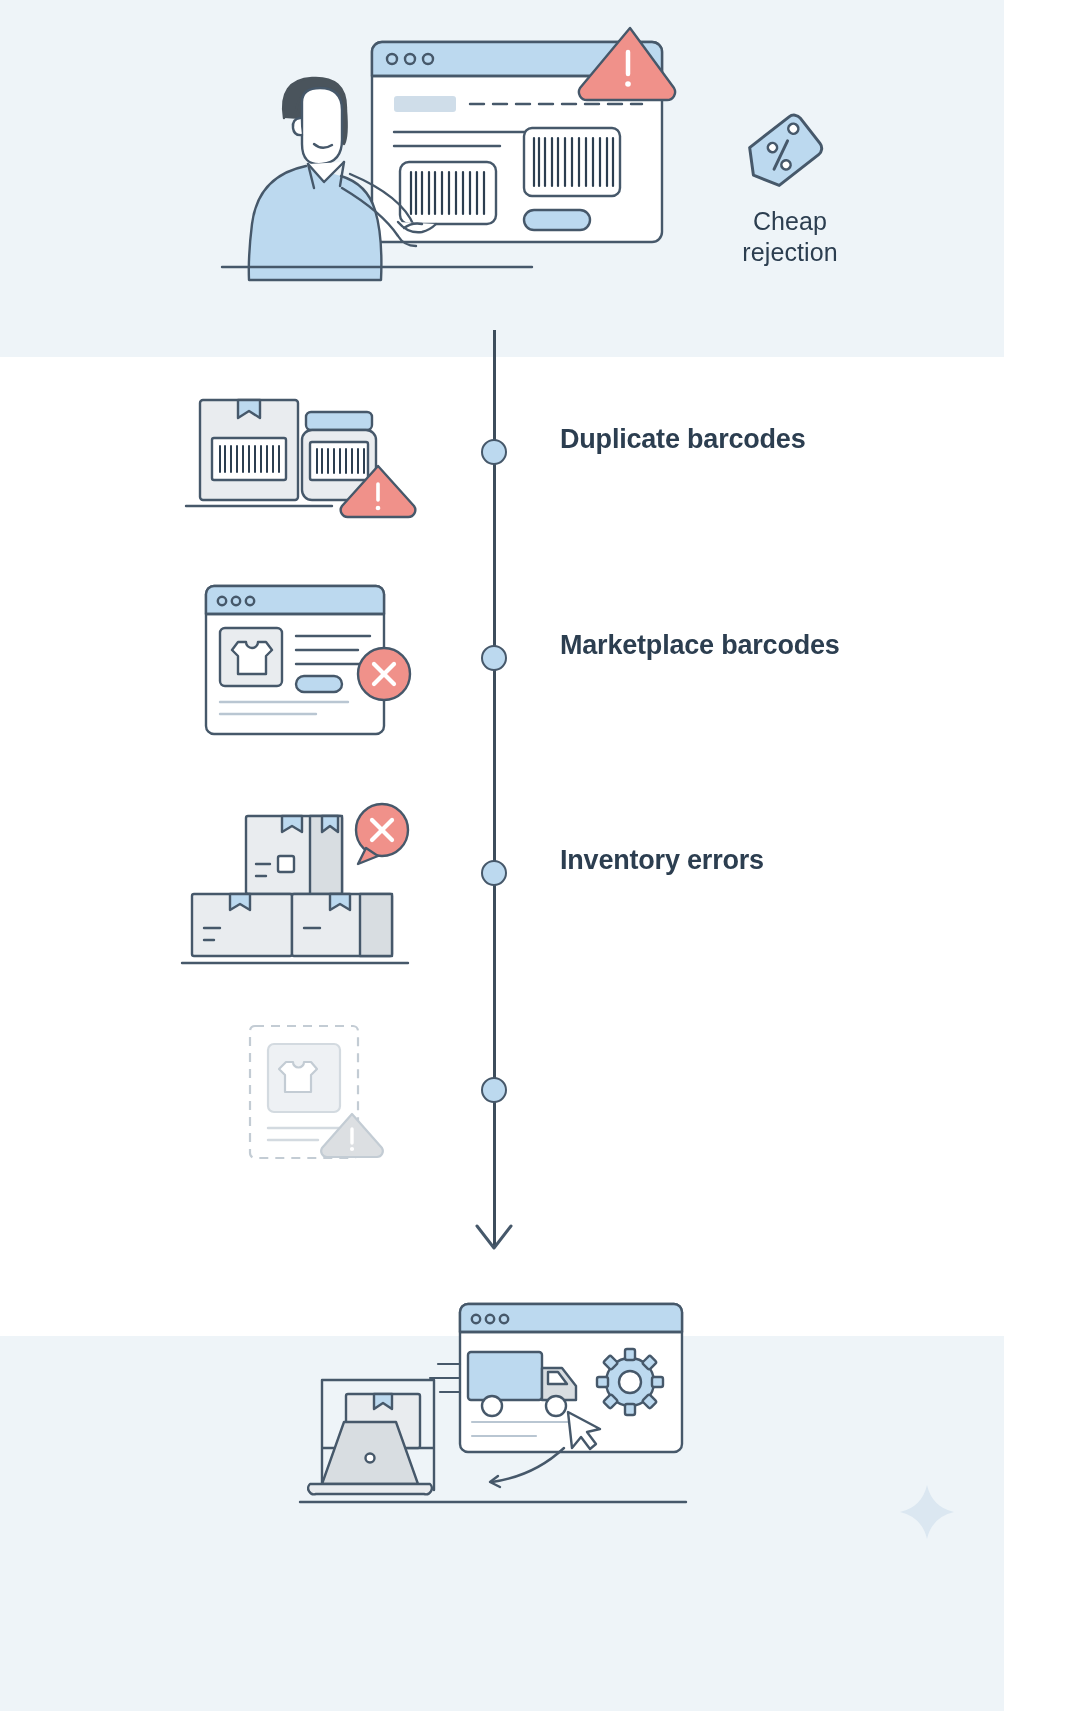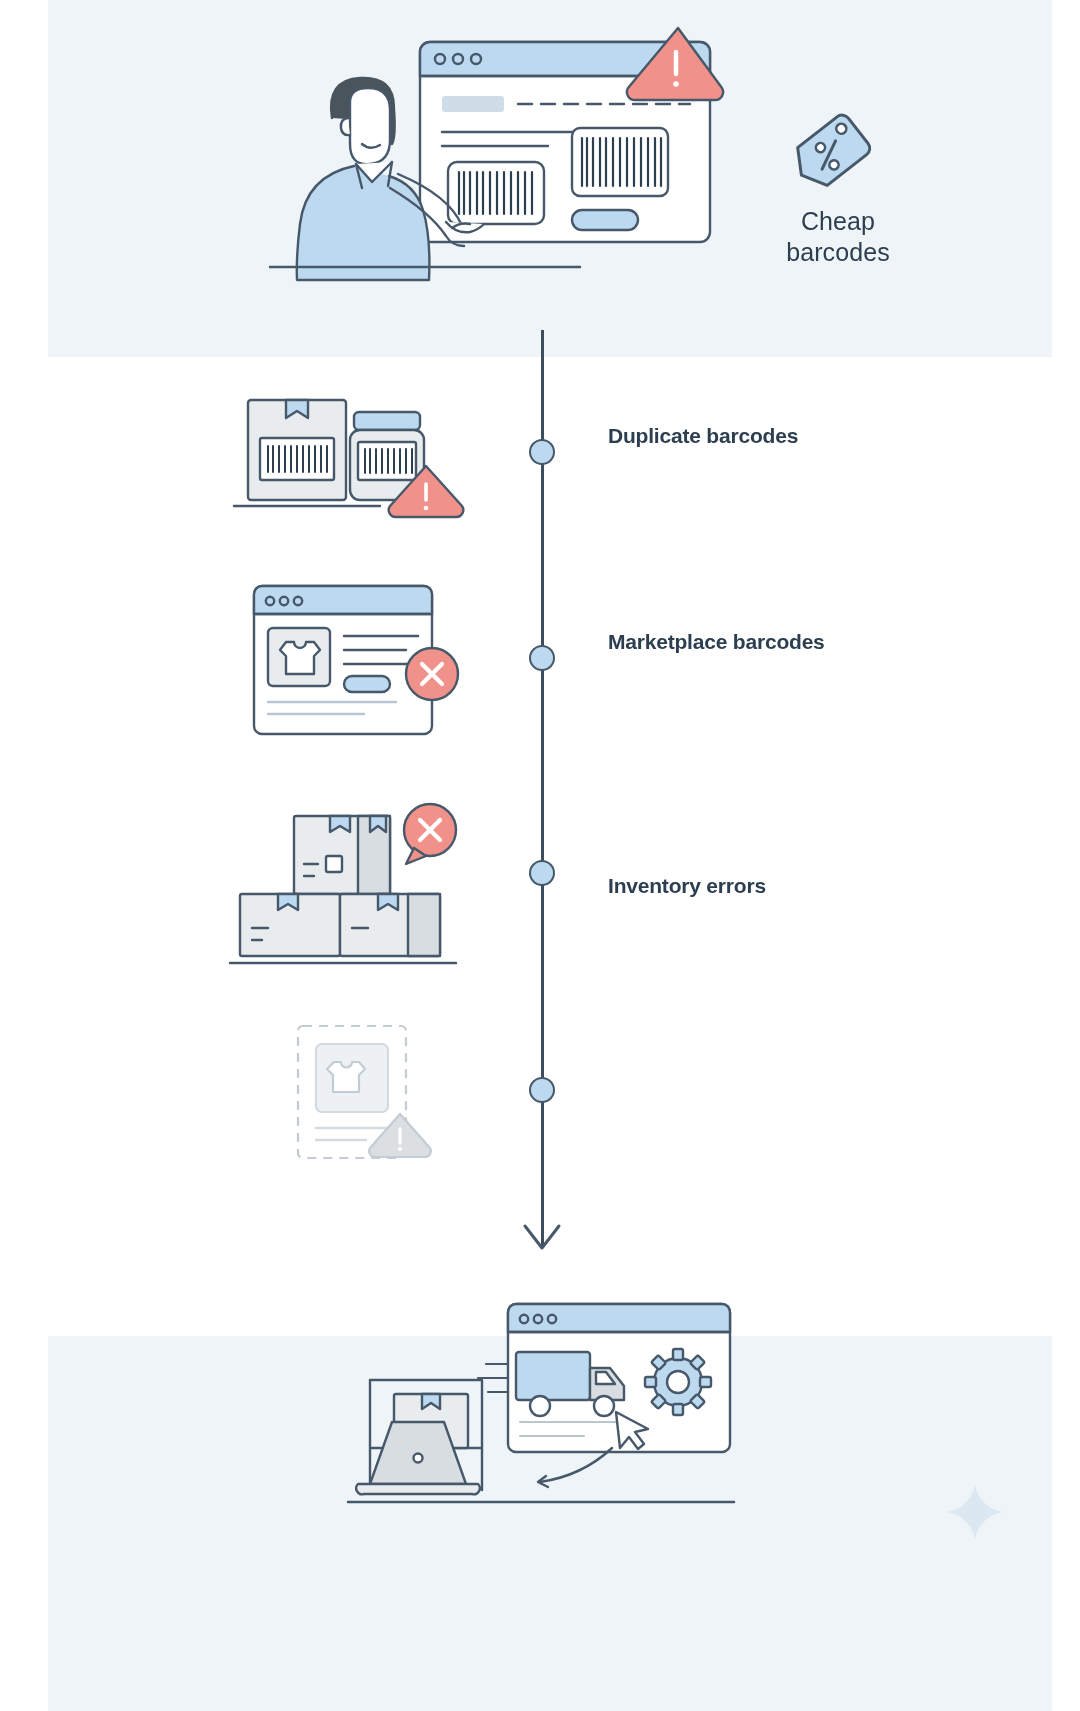--- a/index.html
+++ b/index.html
@@ -10,21 +10,20 @@
     font-family: "Liberation Sans", sans-serif;
     background: #ffffff;
   }
 
   #page {
     position: relative;
     width: 1004px;
     height: 1711px;
     overflow: hidden;
     background: #f9a8d4;
-    margin-left: 48px;
   }
 
   
   .band-hero {
     position: absolute;
     left: 0; top: 0;
     width: 1080px;
     height: 357px;
     background: #eef4f8;
   }
@@ -88,21 +87,21 @@
     position: absolute;
     width: 26px; height: 26px;
     border-radius: 50%;
     background: #bcd9ef;
     border: 2.5px solid #46586a;
     left: 481px;
   }
   .tl-label {
     position: absolute;
     left: 560px;
-    font-size: 21px;
+    font-size: 27px;
     font-weight: 700;
     color: #2c3e50;
     letter-spacing: -.2px;
     white-space: nowrap;
   }
   .tl-art {
     position: absolute;
   }
 
   
@@ -213,21 +212,21 @@
       <g transform="rotate(-38 50 48)">
         <path d="M16 26 h50 a8 8 0 0 1 8 8 v32 a8 8 0 0 1 -8 8 h-50 l-14 -24 z" fill="#bcd9ef" stroke="#46586a" stroke-width="3" stroke-linejoin="round"></path>
         <circle cx="62" cy="38" r="5" fill="#ffffff" stroke="#46586a" stroke-width="2.6"></circle>
         <circle cx="34" cy="40" r="4.6" fill="#ffffff" stroke="#46586a" stroke-width="2.6"></circle>
         <circle cx="34" cy="62" r="4.6" fill="#ffffff" stroke="#46586a" stroke-width="2.6"></circle>
         <line x1="22" y1="58" x2="50" y2="44" stroke="#46586a" stroke-width="3" stroke-linecap="round"></line>
       </g>
     </svg>
     <div class="tag-label">
       <div>Cheap</div>
-      <div>barcodes</div>
+      <div>rejection</div>
     </div>
   </div>
 
   <div class="timeline-line"></div>
   <svg class="timeline-arrow" viewBox="0 0 42 32">
     <path d="M4 4 L21 26 L38 4" fill="none" stroke="#46586a" stroke-width="3" stroke-linecap="round" stroke-linejoin="round"></path>
   </svg>
 
   <div class="tl-dot" style="top:439px;"></div>
   <div class="tl-label" style="top:424px;">Duplicate barcodes</div>
@@ -304,21 +303,21 @@
 
       <g>
         <circle cx="186" cy="96" r="26" fill="#f0918a" stroke="#46586a" stroke-width="2.4"></circle>
         <line x1="176" y1="86" x2="196" y2="106" stroke="#ffffff" stroke-width="4.2" stroke-linecap="round"></line>
         <line x1="196" y1="86" x2="176" y2="106" stroke="#ffffff" stroke-width="4.2" stroke-linecap="round"></line>
       </g>
     </svg>
   </div>
 
   <div class="tl-dot" style="top:860px;"></div>
-  <div class="tl-label" style="top:874px;">Inventory errors</div>
+  <div class="tl-label" style="top:845px;">Inventory errors</div>
   <div class="tl-art" style="left:178px; top:798px; width:240px; height:165px;">
     <svg width="240" height="165" viewBox="0 0 240 165">
       <g fill="none" stroke="#46586a" stroke-width="2.4" stroke-linecap="round" stroke-linejoin="round">
 
         <rect x="68" y="18" width="96" height="78" rx="2" fill="#e9ecef"></rect>
         <rect x="132" y="18" width="32" height="78" fill="#d8dde1"></rect>
         <path d="M104 18 h20 v16 l-10 -6 l-10 6 z" fill="#bcd9ef"></path>
         <path d="M144 18 h16 v16 l-8 -6 l-8 6 z" fill="#bcd9ef"></path>
         <line x1="78" y1="66" x2="92" y2="66"></line>
         <rect x="100" y="58" width="16" height="16" rx="2" fill="#ffffff"></rect>

